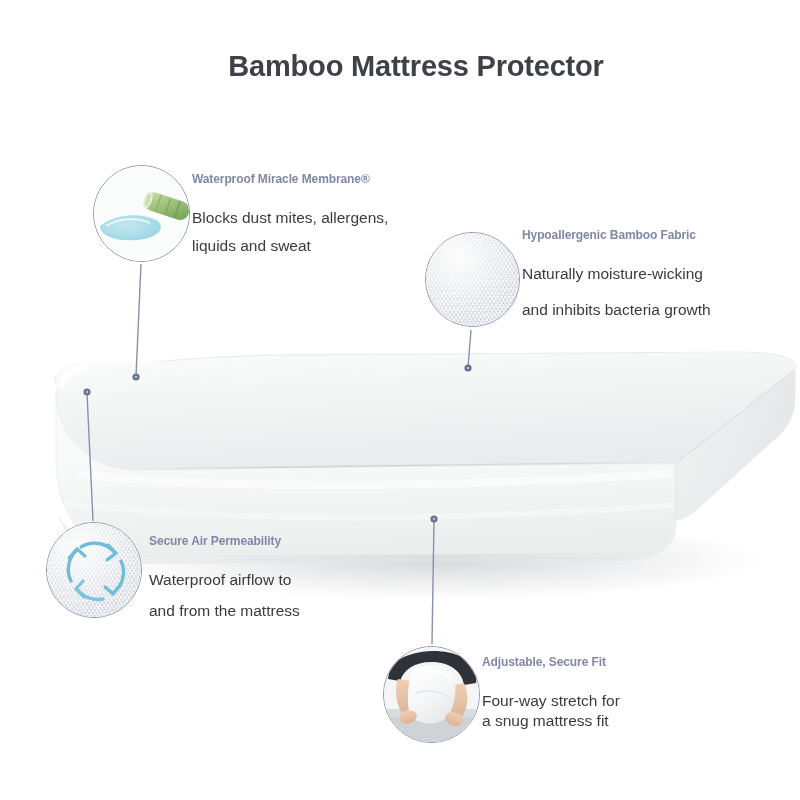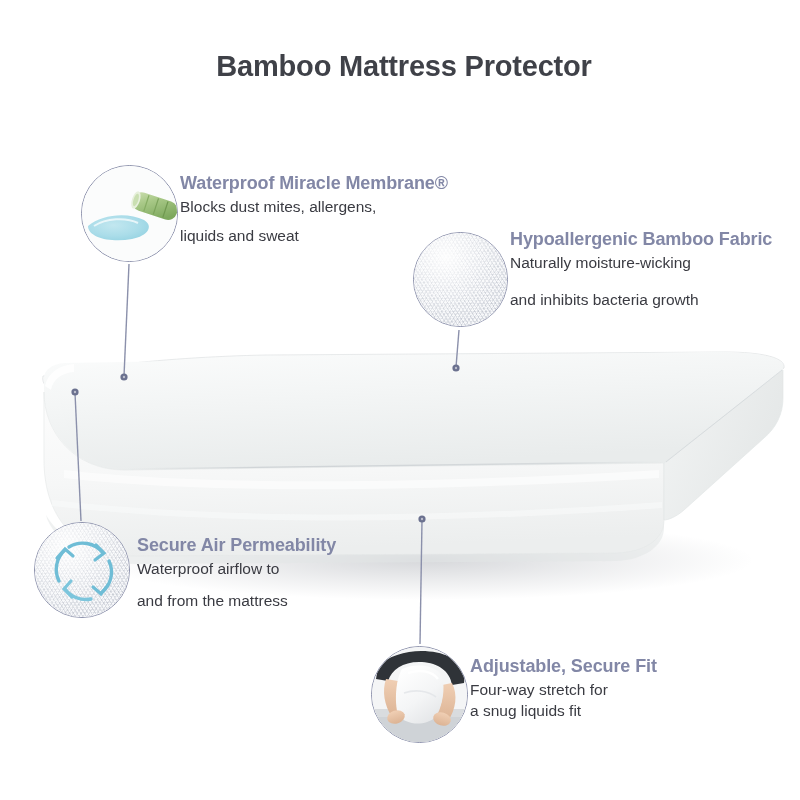--- a/index.html
+++ b/index.html
@@ -3,48 +3,48 @@
 <meta charset="utf-8">
 <style>
   html,body{margin:0;padding:0;}
   body{
     width:800px;height:800px;
     background:#ffffff;
     font-family:"Liberation Sans", sans-serif;
     overflow:hidden;
     position:relative;
   }
-  #stage{position:absolute;left:4px;top:0;width:636px;height:800px;}
+  #stage{position:absolute;left:16px;top:0;width:636px;height:800px;}
 
   
   .title{
     position:absolute;left:0;top:50px;width:800px;
     text-align:center;
     font-size:29px;font-weight:bold;
     color:#3f4148;
     letter-spacing:-0.2px;
   }
 
   
   .mattress-wrap{position:absolute;left:0;top:0;width:800px;height:800px;}
 
   
   .callout{position:absolute;}
   .callout-head{
-    font-size:18px;font-weight:bold;
+    font-size:12px;font-weight:bold;
     color:#8287a6;
     letter-spacing:-0.1px;
     white-space:nowrap;
     line-height:1.3;
   }
   .callout-body{
     font-size:15.5px;
     color:#3a3b42;
     line-height:1.30;
-    margin-top:2px;
+    margin-top:20px;
     white-space:nowrap;
   }
 
   
   .bubble{
     position:absolute;
     border-radius:50%;
     border:1.4px solid #8b90ab;
     overflow:hidden;
     background:#fdfdfd;
@@ -301,16 +301,16 @@
 
   <div class="callout" style="left:133px;top:534px;">
     <div class="callout-head">Secure Air Permeability</div>
     <div class="callout-body">Waterproof airflow to</div>
     <div class="callout-body" style="margin-top:11px;">and from the mattress</div>
   </div>
 
   <div class="callout" style="left:466px;top:655px;">
     <div class="callout-head">Adjustable, Secure Fit</div>
     <div class="callout-body">Four-way stretch for</div>
-    <div class="callout-body" style="margin-top:0;">a snug liquids fit</div>
+    <div class="callout-body" style="margin-top:0;">a snug mattress fit</div>
   </div>
 
 </div>
 
 </body></html>

